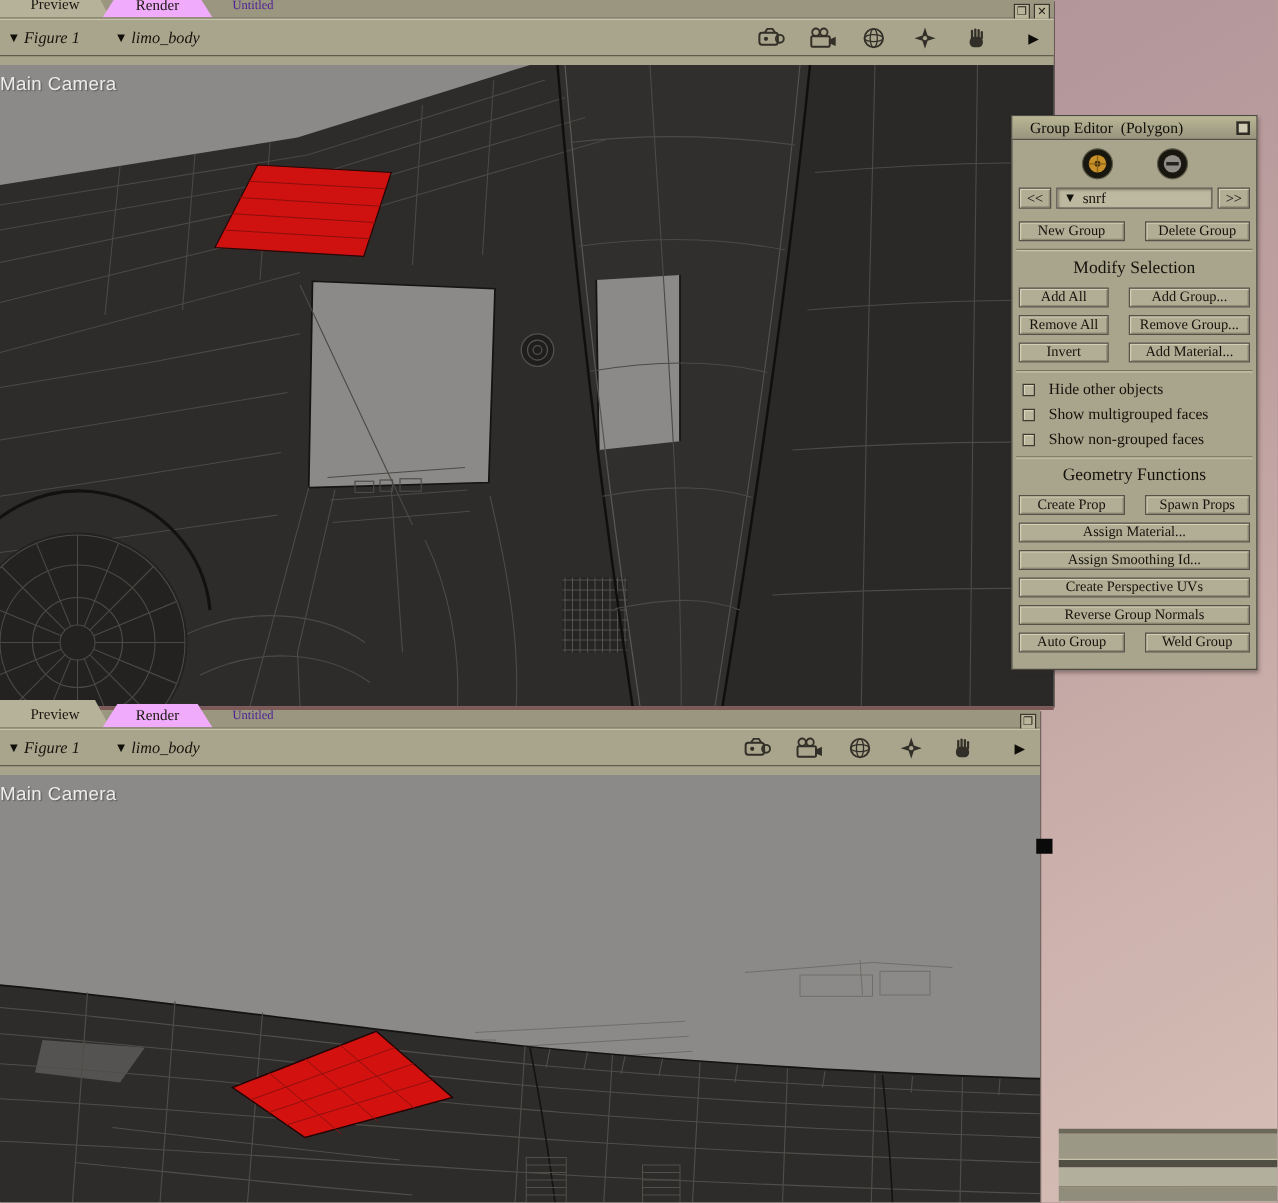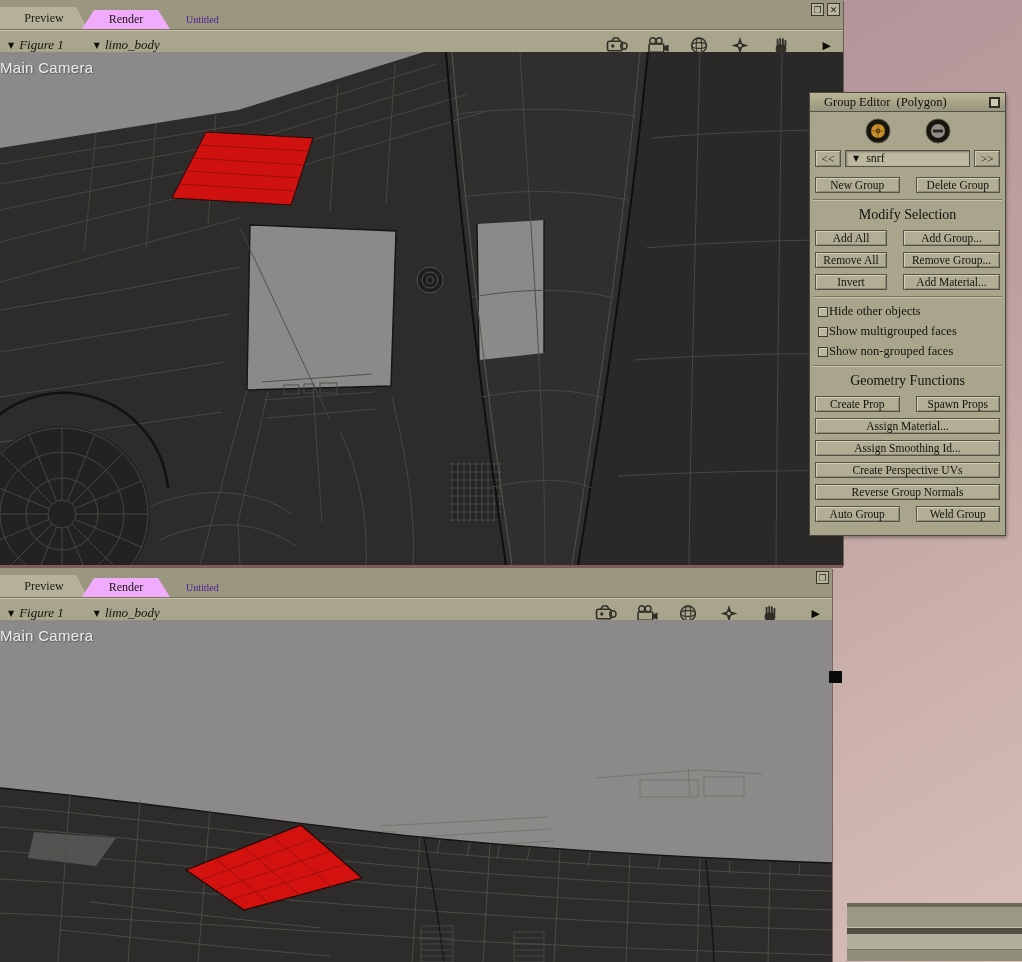--- a/index.html
+++ b/index.html
@@ -7,21 +7,21 @@
   body{position:relative;font-family:"Liberation Serif",serif;background:#b79a9a}
 
   .desktop{position:absolute;inset:0;
     background:linear-gradient(150deg,#a78c90 0%,#b2959a 30%,#bda09e 55%,#cdb2ad 80%,#d6beb5 100%);}
 
   
   .pwindow{position:absolute;background:#a9a58c;box-shadow:1px 1px 0 rgba(50,40,38,.55)}
   #win-top{left:0;top:0;width:843px;height:565px}
   #win-bottom{left:0;top:568px;width:832px;height:394px}
 
-  .tabbar{position:relative;height:30px;background:#9a9680;display:flex;align-items:flex-end;border-bottom:1px solid #76735f}
+  .tabbar{position:relative;height:15px;background:#9a9680;display:flex;align-items:flex-end;border-bottom:1px solid #76735f}
   .tab{display:flex;align-items:center;justify-content:center;font-size:12px;color:#191710;cursor:default}
   .tab.active{width:88px;height:22px;background:#b6b29a;clip-path:polygon(0 0,calc(100% - 12px) 0,100% 100%,0 100%)}
   .tab.inactive{width:88px;height:19px;background:#f0abfc;clip-path:polygon(12px 0,calc(100% - 12px) 0,100% 100%,0 100%);margin-left:-6px}
   .doc-title{margin-left:16px;margin-bottom:4px;font-size:10px;color:#4c1d95}
   .win-controls{position:absolute;right:3px;top:3px;display:flex;gap:3px}
   .wc-btn{width:13px;height:13px;background:#b9b59b;border:1px solid #3a382e;font:9px "DejaVu Sans",sans-serif;
     display:flex;align-items:center;justify-content:center;color:#201e16;cursor:default}
 
   .toolbar{position:relative;height:30px;background:#a9a58c;border-top:1px solid #c9c5ab;border-bottom:1px solid #5f5c4c;
     display:flex;align-items:center;padding:0 8px}
@@ -55,21 +55,21 @@
     padding:0 2px;cursor:default}
   .ge-navbtn{flex:0 0 26px;height:17px}
   .ge-select{flex:1;display:flex;align-items:center;gap:7px;background:#bdb9a0;border:1px solid #55524a;
     box-shadow:inset 1px 1px 2px rgba(40,38,30,.45);font-size:12px;color:#14120c;padding:0 7px;cursor:default}
   .ge-select .tri{font-size:8px;font-family:"DejaVu Sans",sans-serif}
   .ge-row{display:flex;gap:16px;margin:0 5px 6px}
   .ge-row .ge-btn{flex:1}
   .ge-row .col1{flex:0 0 72px}
   .ge-div{border-top:1px solid #76735f;border-bottom:1px solid #c9c5ab;margin:6px 3px}
   .ge-header{text-align:center;font-size:14px;color:#14120c;margin:2px 0 7px}
-  .ge-check{display:flex;align-items:center;gap:1px;margin:5px 8px;cursor:default}
+  .ge-check{display:flex;align-items:center;gap:11px;margin:5px 8px;cursor:default}
   .ge-box{width:10px;height:10px;background:#bab69d;border:1px solid #3d3b31;box-shadow:inset 1px 1px 0 #d8d4ba}
   .ge-check .cklbl{font-size:12.5px;color:#14120c}
 
   
   .dock-stripes{position:absolute;left:847px;top:903px;width:175px;height:59px}
   .dock-stripes .s1{height:4px;background:#6b685a}
   .dock-stripes .s2{height:21px;background:#9b9886;border-bottom:1px solid #c6c2a9}
   .dock-stripes .s3{height:6px;background:#514e44}
   .dock-stripes .s4{height:16px;background:#b2af9c;border-bottom:1px solid #7a7765}
   .dock-stripes .s5{height:11px;background:#908d7c}

